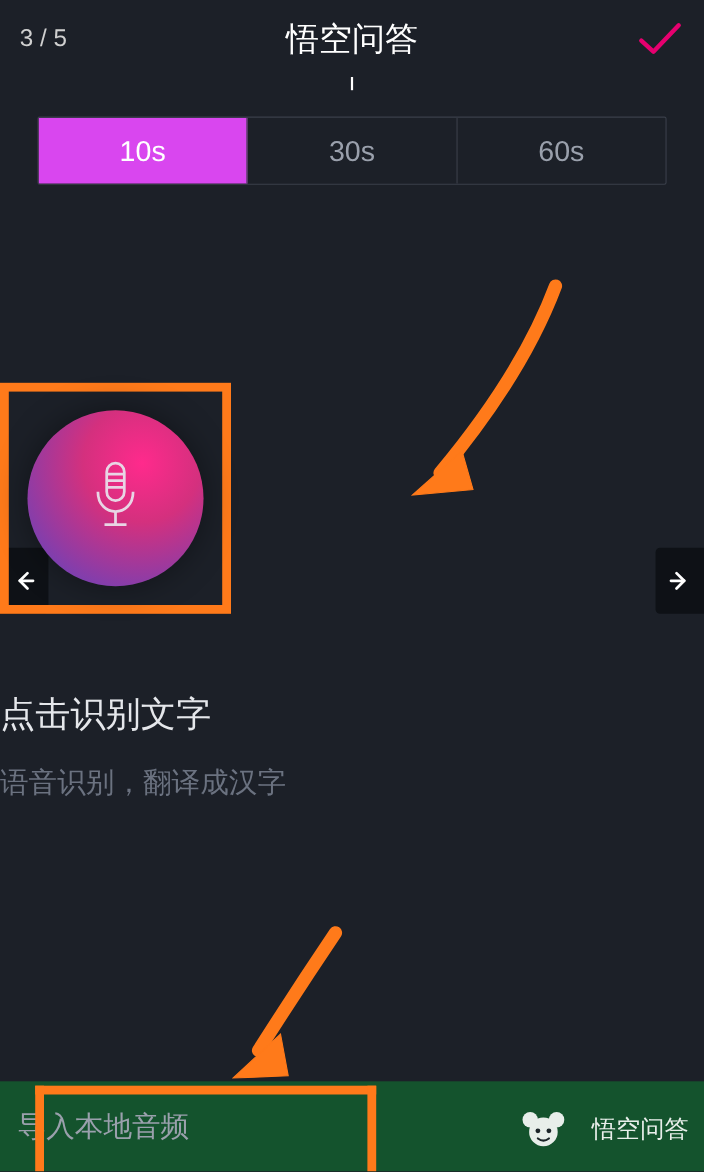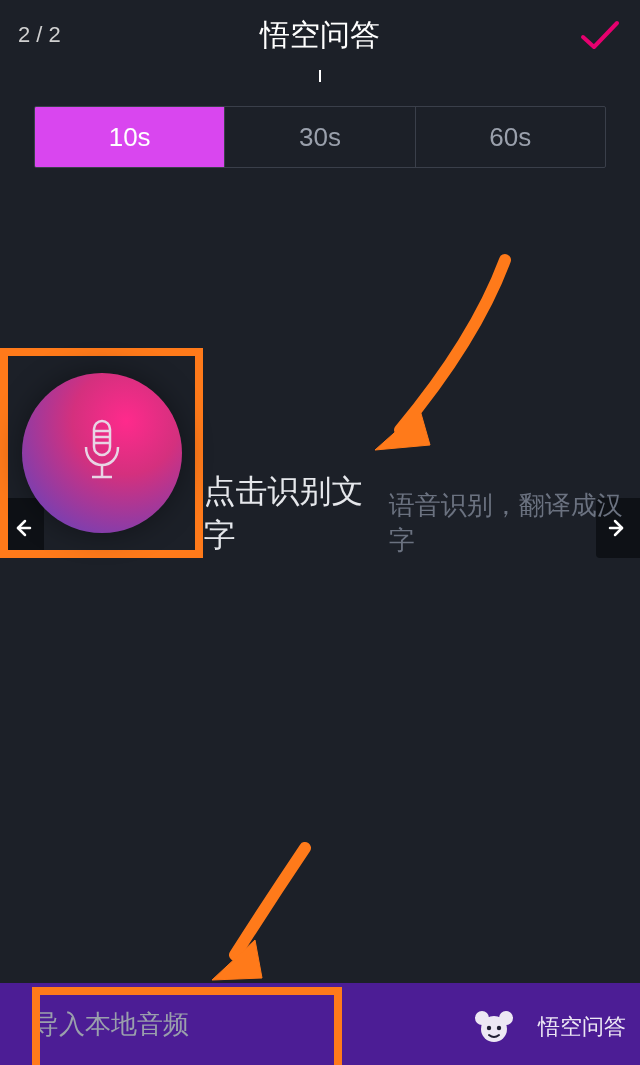--- a/index.html
+++ b/index.html
@@ -74,21 +74,22 @@
     }
     .duration-tab:last-child { border-right: none; }
     .duration-tab.active {
       background: #d946ef;
       color: #fff;
     }
     .main-area {
       position: relative;
       margin-top: 180px;
       display: flex;
-      align-items: flex-end;
+      flex-direction: column;
+      align-items: flex-start;
     }
     .mic-highlight-box {
       width: 210px;
       height: 210px;
       border: 8px solid #ff7a1a;
       display: flex;
       align-items: center;
       justify-content: center;
       position: relative;
     }
@@ -128,24 +129,24 @@
       cursor: pointer;
     }
     .nav-left { left: 0; border-radius: 0 4px 4px 0; }
     .nav-right { right: 0; border-radius: 4px 0 0 4px; }
     .bottom-bar {
       position: absolute;
       bottom: 0;
       left: 0;
       right: 0;
       height: 82px;
-      background: #4c1d95;
-      display: flex;
-      align-items: center;
-      padding: 0 33px;
+      background: #14532d;
+      display: flex;
+      align-items: center;
+      padding: 0 16px;
     }
     .bottom-highlight {
       position: absolute;
       left: 32px;
       bottom: 0;
       width: 310px;
       height: 78px;
       border: 8px solid #ff7a1a;
       border-bottom: none;
       z-index: 2;
@@ -177,21 +178,21 @@
       width: 40px;
       height: 40px;
       position: relative;
     }
     .watermark-text { font-size: 22px; font-weight: 500; }
   </style>
 </head>
 <body>
 
 <div class="header">
-  <div class="page-indicator">2 / 2</div>
+  <div class="page-indicator">3 / 5</div>
   <div class="header-title">悟空问答</div>
   <div class="confirm-check">
     <svg width="40" height="32" viewBox="0 0 40 32">
       <path d="M3 18 L14 28 L37 4" stroke-linecap="round" stroke-linejoin="round"></path>
     </svg>
   </div>
 </div>
 
 <div class="progress-track">
   <div class="progress-tick"></div>

